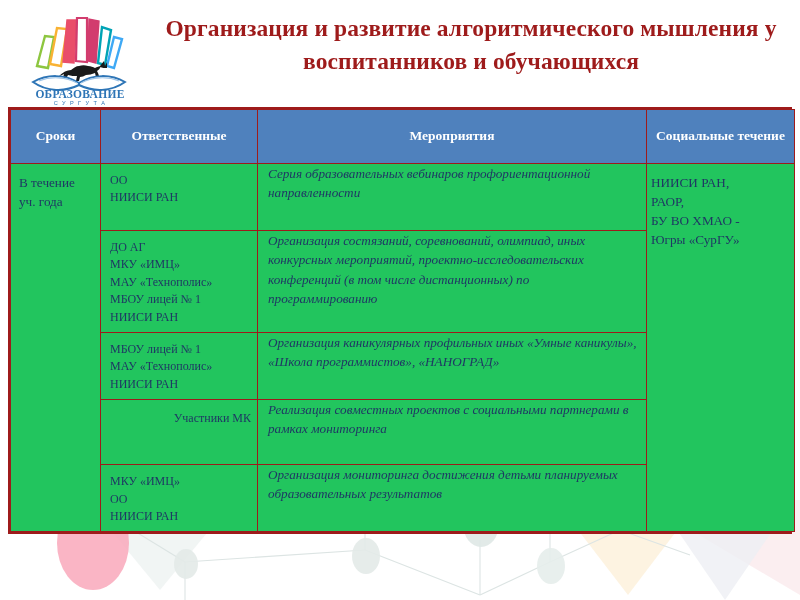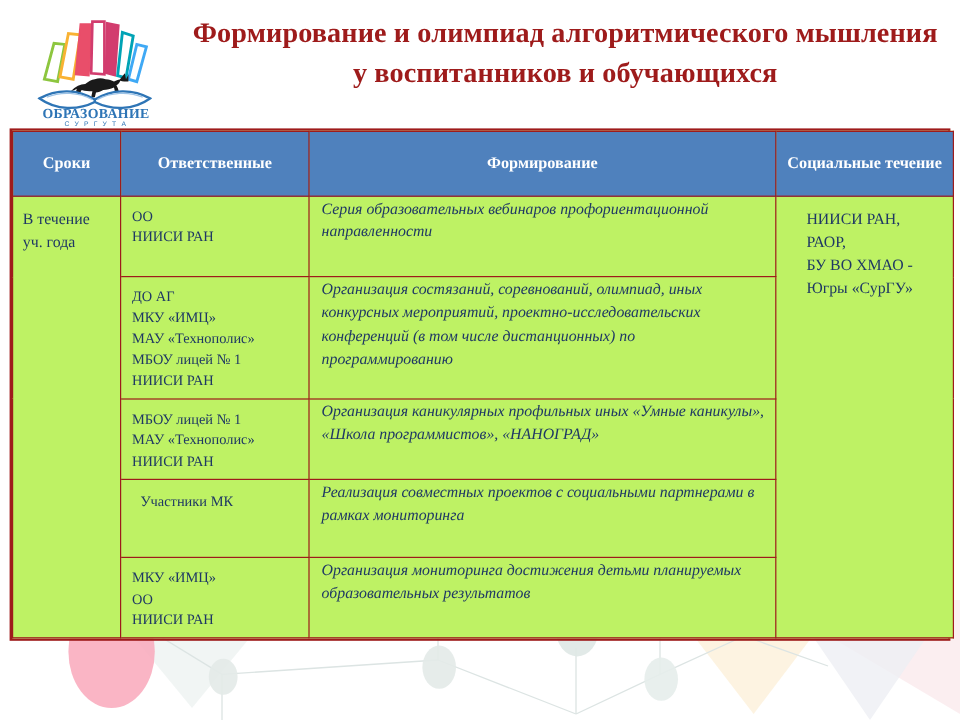--- a/index.html
+++ b/index.html
@@ -66,21 +66,21 @@
     position: relative;
     z-index: 2;
     margin: 0 8px;
     border: 2px solid #9E1B1B;
     box-sizing: border-box;
   }
   table.plan {
     width: 100%;
     border-collapse: collapse;
     table-layout: fixed;
-    background: #bef264;
+    background: #22c55e;
   }
   table.plan th,
   table.plan td {
     border: 1.6px solid #9E1B1B;
     vertical-align: top;
     box-sizing: border-box;
   }
   table.plan thead th {
     background: #4F81BD;
     color: #ffffff;
@@ -99,39 +99,39 @@
     line-height: 1.42;
   }
   td.c-resp {
     font-size: 12px;
     color: #1F3864;
     padding: 8px 6px 6px 9px;
     line-height: 1.45;
     white-space: pre-line;
   }
   td.c-resp.center {
-    text-align: left;
+    text-align: right;
     padding-top: 10px;
     padding-left: 16px;
   }
   td.c-resp.justify {
     text-align: justify;
     text-align-last: left;
   }
   td.c-event {
     font-size: 13.2px;
     color: #1F3864;
     padding: 0 8px 6px 10px;
     line-height: 1.46;
     font-style: italic;
   }
   td.c-partner {
     font-size: 13.2px;
     color: #1F3864;
-    padding: 9px 6px 6px 25px;
+    padding: 9px 6px 6px 4px;
     line-height: 1.45;
     white-space: pre-line;
   }
 
   
   col.w-period  { width: 90px; }
   col.w-resp    { width: 157px; }
   col.w-event   { width: 389px; }
   col.w-partner { width: 148px; }
 
@@ -201,37 +201,37 @@
         <path d="M58,77 L58,79" stroke="#2E75B6" stroke-width="2"></path>
         <path d="M18,75 C30,70 45,71 56,77" fill="none" stroke="#9DC3E6" stroke-width="1.1"></path>
         <path d="M60,77 C71,71 86,70 98,75" fill="none" stroke="#9DC3E6" stroke-width="1.1"></path>
       </g>
       <text x="59" y="92" text-anchor="middle" font-family="'Liberation Serif', serif" font-size="11.5" font-weight="bold" fill="#2E75B6" letter-spacing="0.3">ОБРАЗОВАНИЕ</text>
       <text x="59" y="99" text-anchor="middle" font-family="'Liberation Sans', sans-serif" font-size="5.6" fill="#2E75B6" letter-spacing="1.4">С У Р Г У Т А</text>
     </svg>
   </div>
 
   <div class="title-box">
-    <h1 class="slide-title">Формирование и олимпиад алгоритмического мышления у воспитанников и обучающихся</h1>
+    <h1 class="slide-title">Организация и развитие алгоритмического мышления у воспитанников и обучающихся</h1>
   </div>
 </div>
 
 <div class="table-wrap">
   <table class="plan">
     <colgroup>
       <col class="w-period">
         <col class="w-resp">
         <col class="w-event">
         <col class="w-partner">
     </colgroup>
     <thead>
       <tr>
         <th>Сроки</th>
         <th>Ответственные</th>
-        <th>Формирование</th>
+        <th>Мероприятия</th>
         <th>Социальные течение</th>
       </tr>
     </thead>
     <tbody>
       <tr style="height:67px;">
         <td class="c-period" rowspan="5">В течение уч. года</td>
         <td class="c-resp">ОО
 НИИСИ РАН</td>
         <td class="c-event">Серия образовательных вебинаров профориентационной направленности</td>
         <td class="c-partner" rowspan="5">НИИСИ РАН,

